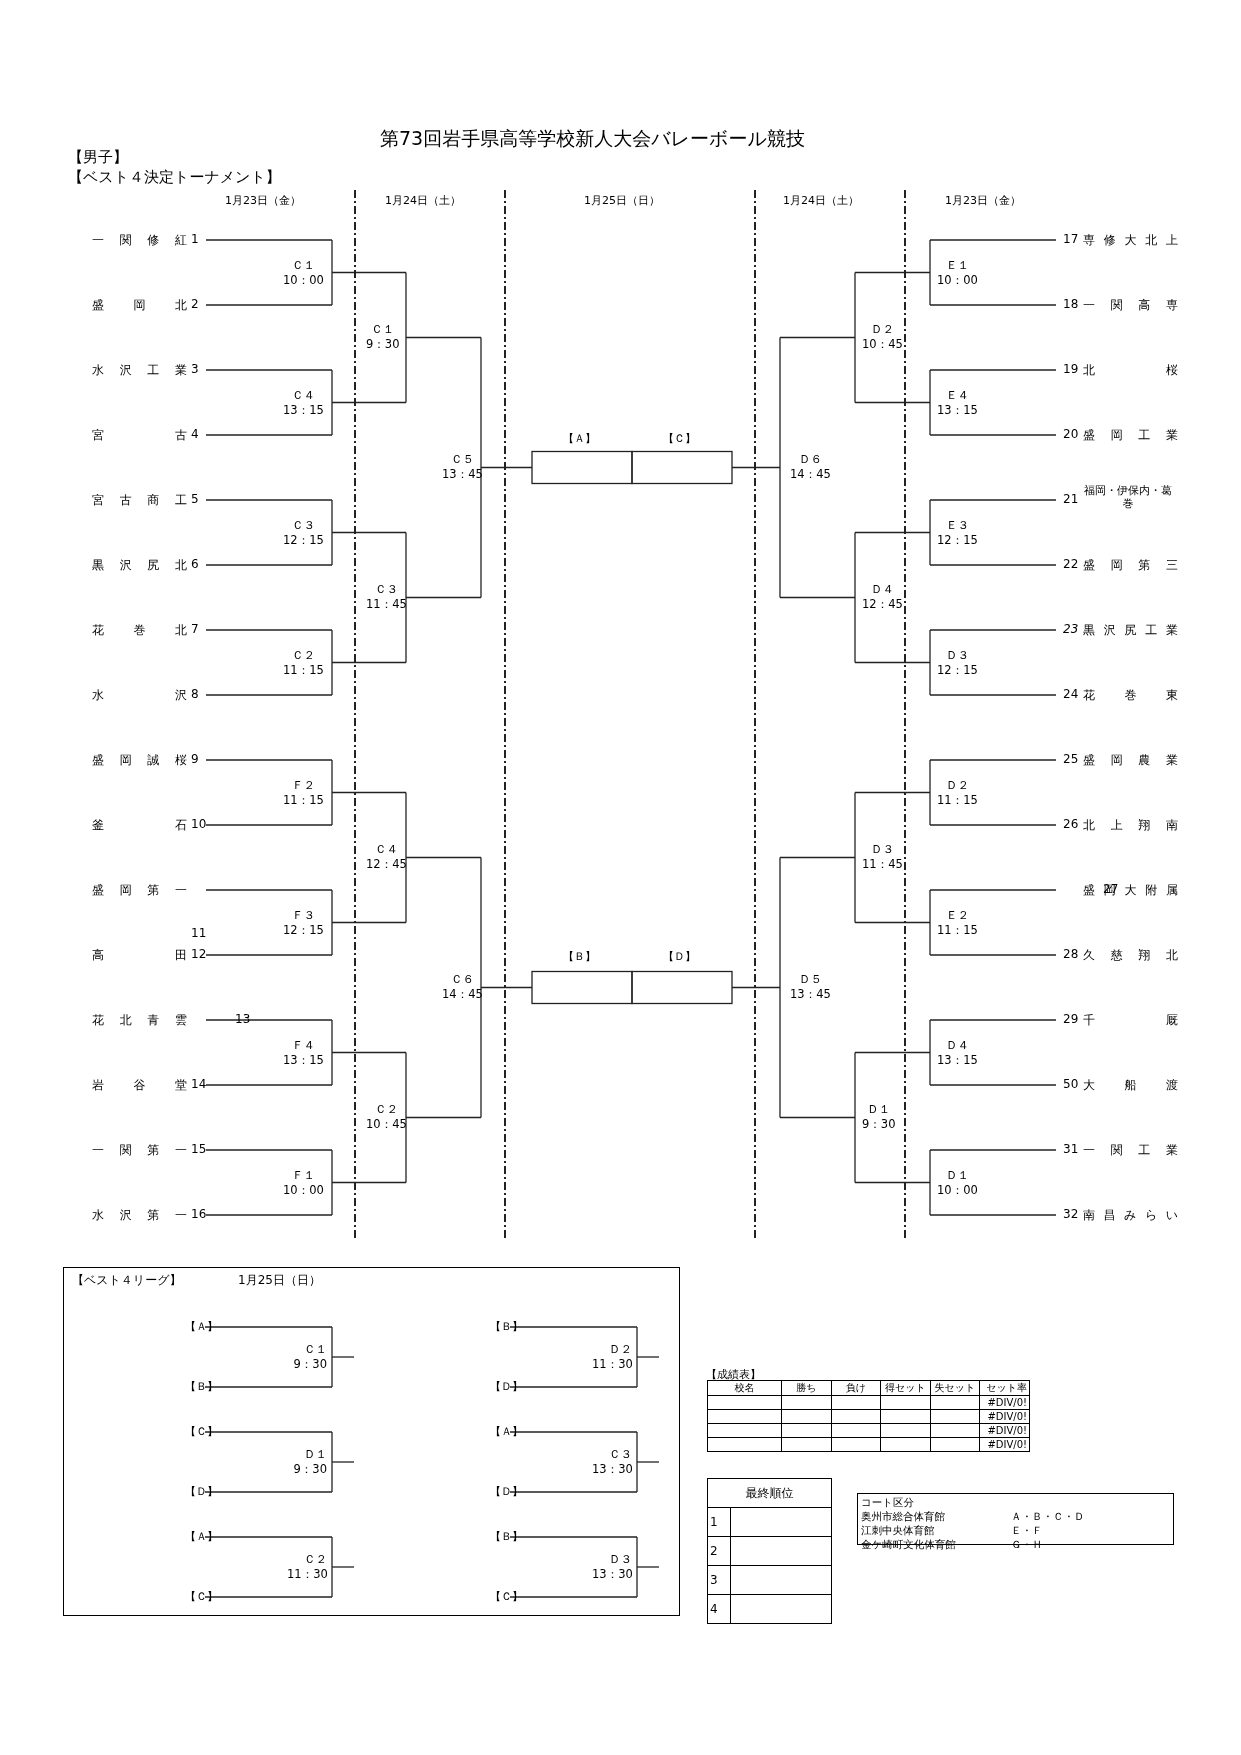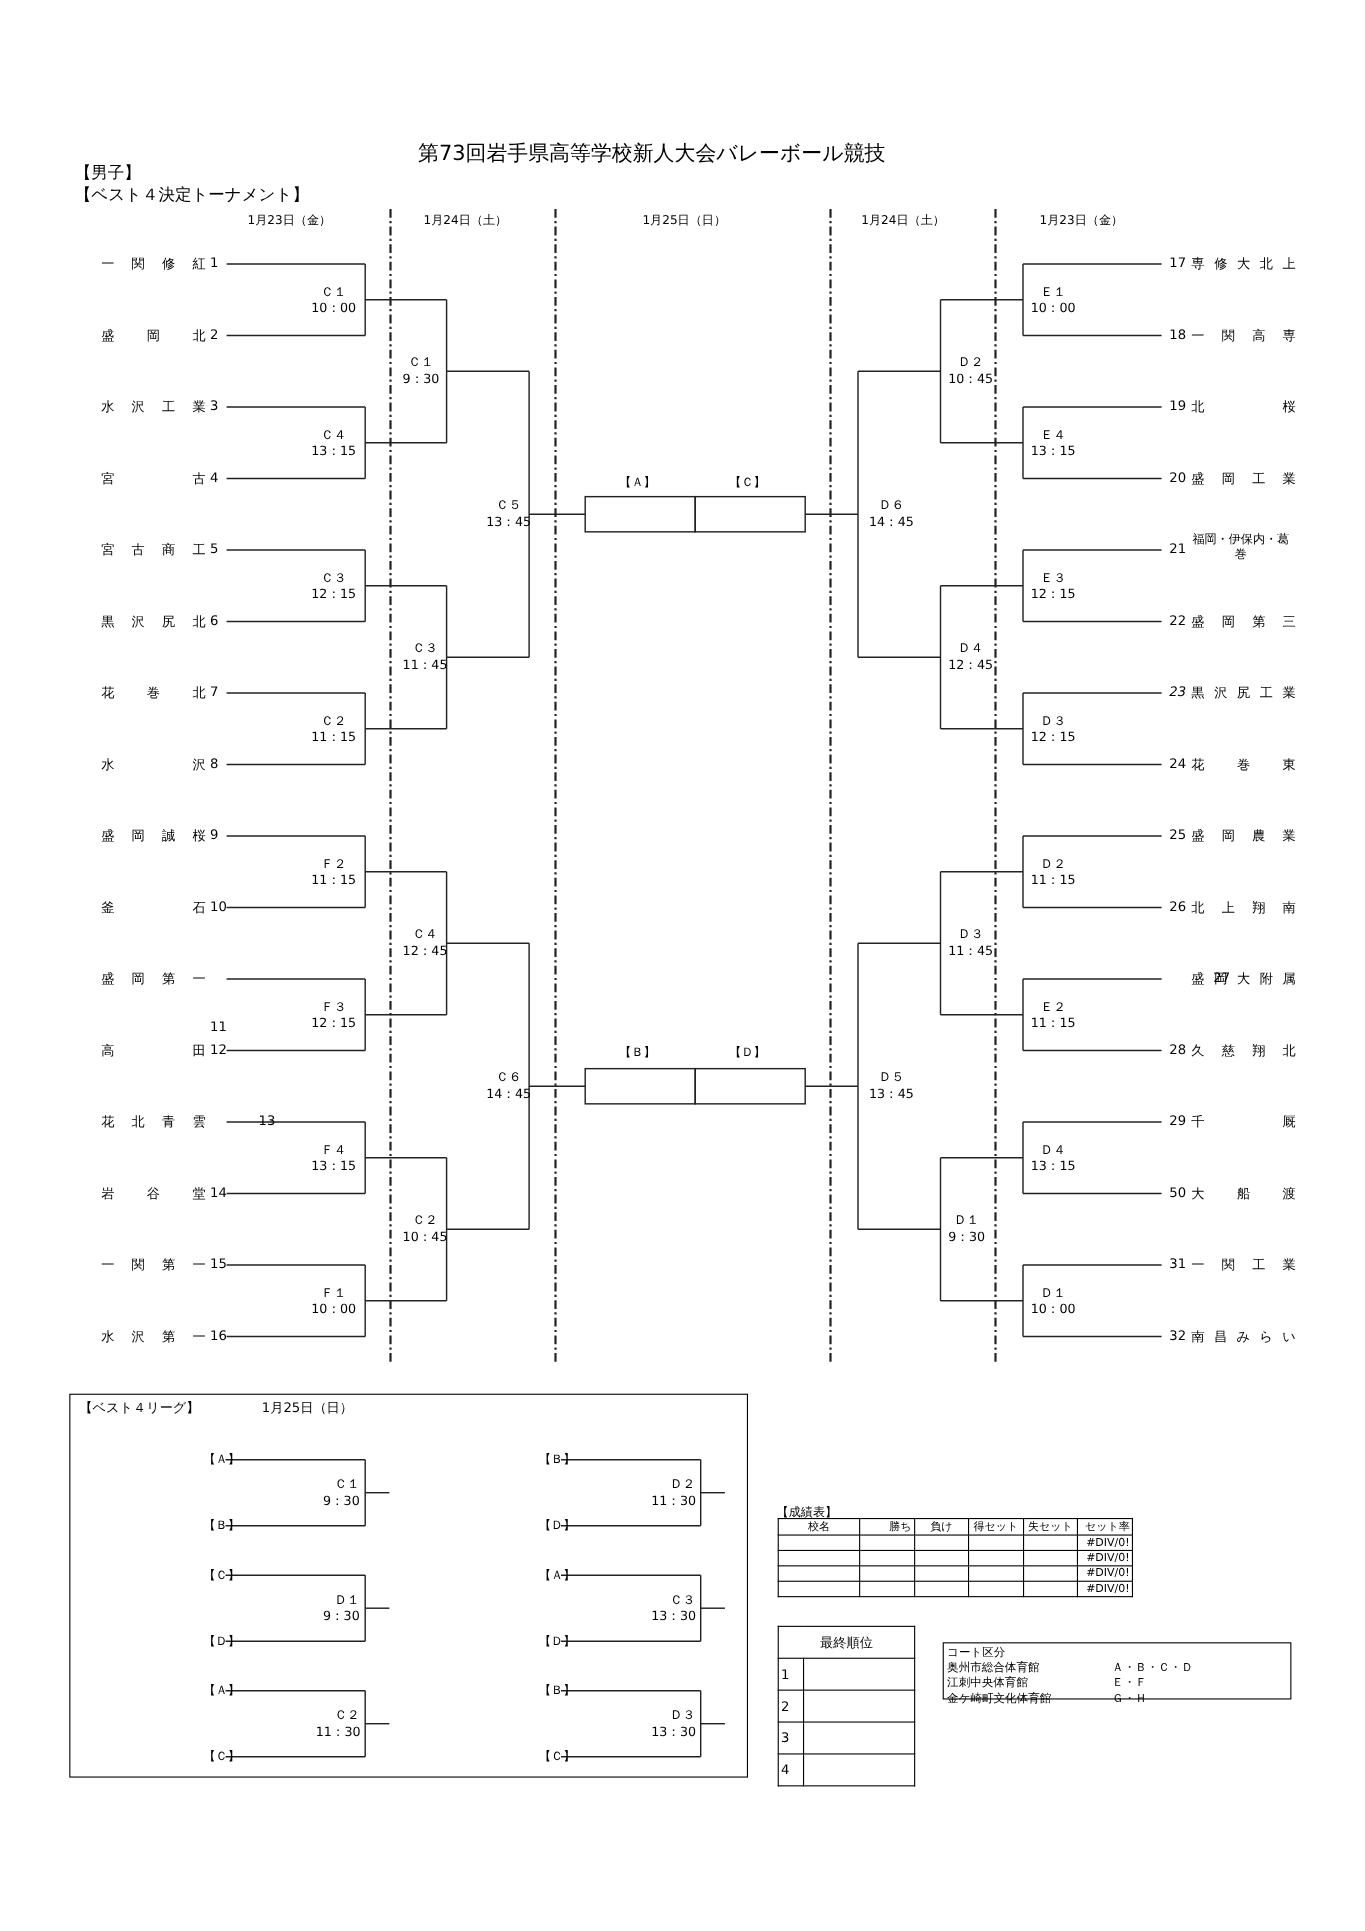--- a/index.html
+++ b/index.html
@@ -525,21 +525,21 @@
       <div>Ｄ３</div>
       <div>13：30</div>
     </div>
   </div>
 
 <div class="abs" style="left:706px;top:1367px;font-size:11px">【成績表】</div>
 <table class="tbl" style="left:707px;top:1380px;width:323px">
   <tbody>
       <tr>
     <td style="width:70px;text-align:center">校名</td>
-    <td style="width:45px;text-align:right">勝ち</td>
+    <td style="width:45px;text-align:center">勝ち</td>
     <td style="width:45px;text-align:center">負け</td>
     <td style="width:45px;text-align:center">得セット</td>
     <td style="width:45px;text-align:center">失セット</td>
     <td style="width:45px;text-align:right">セット率</td>
   </tr>
   <tr>
         <td></td>
         <td></td>
         <td></td>
         <td></td>

